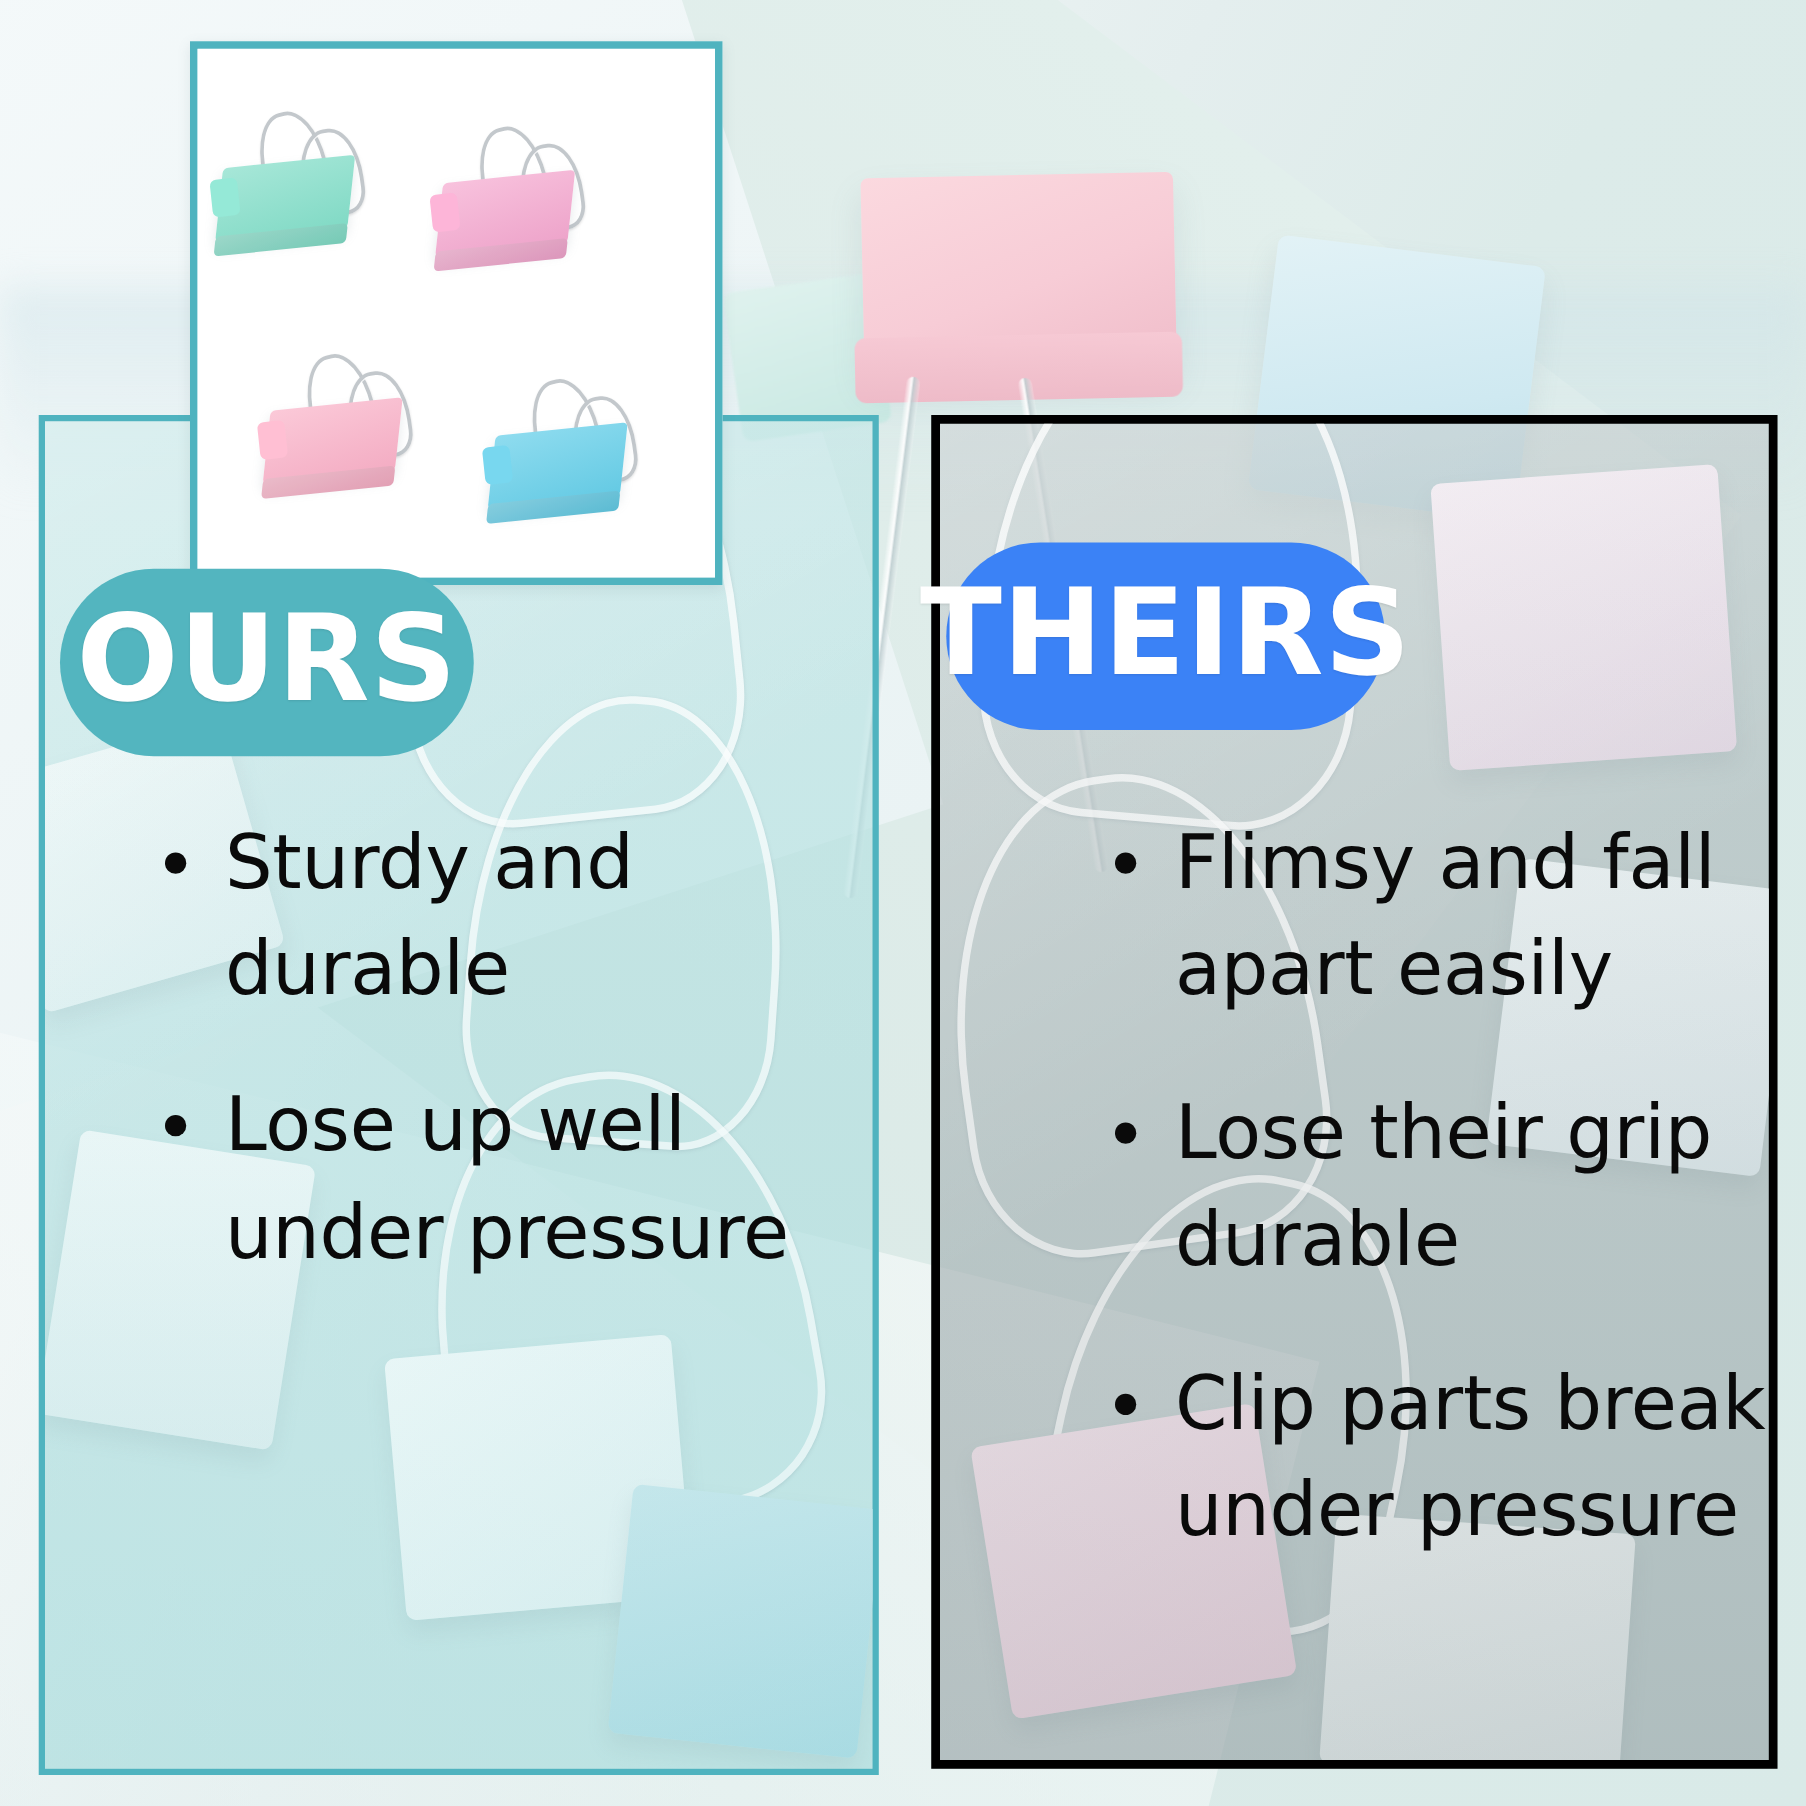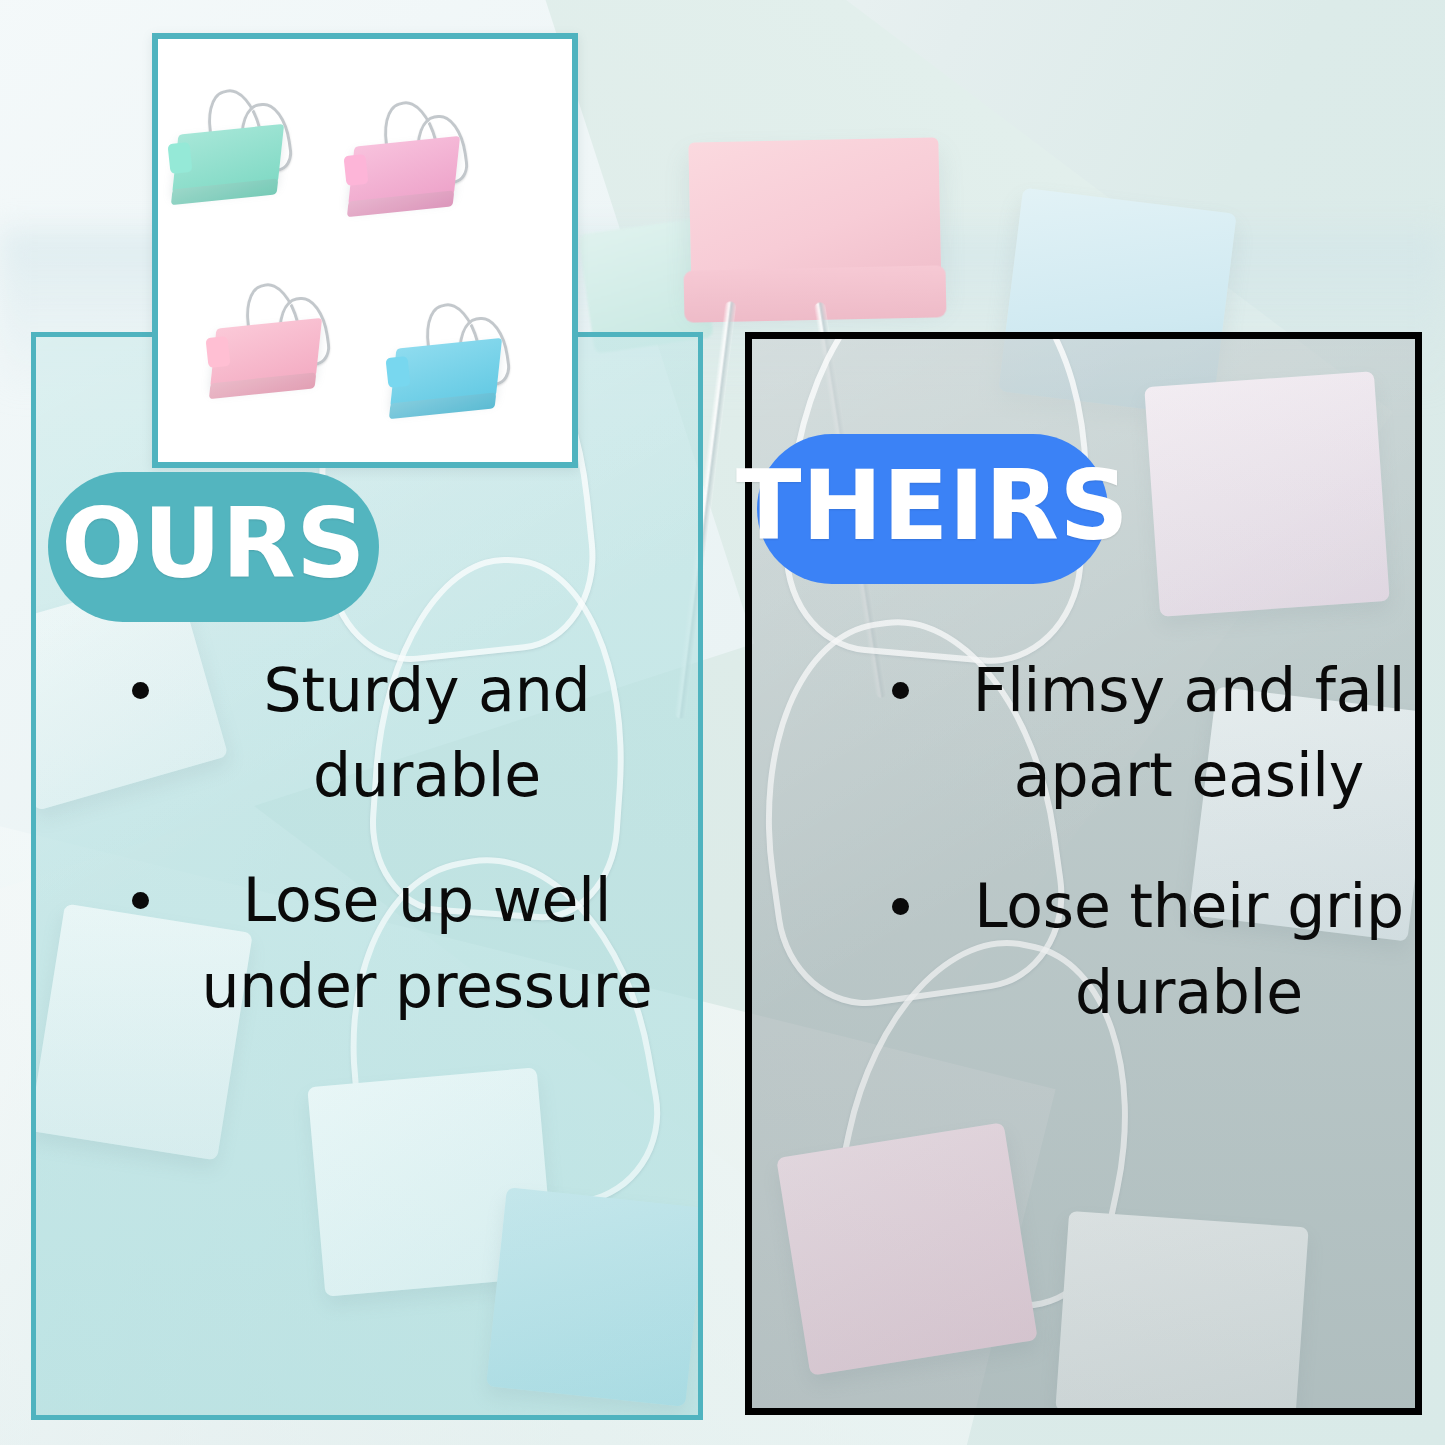--- a/index.html
+++ b/index.html
@@ -179,39 +179,38 @@
     position:absolute;
     display:flex; align-items:center; justify-content:center;
     border-radius:999px;
     color:#ffffff;
     font-weight:700;
     letter-spacing:.5px;
     line-height:1;
     text-shadow:0 1px 2px rgba(0,0,0,.10);
   }
   .badge-ours{
-    left:48px; top:472px;
+    left:48px; top:455px;
     width:331px; height:150px;
     background:#53b5bf;
     font-size:96px;
     padding-bottom:6px;
   }
   .badge-theirs{
     left:757px; top:434px;
     width:351px; height:150px;
     background:#3b82f6;
     font-size:96px;
     padding-bottom:6px;
   }
 
   
   .bullets{
     position:absolute;
     list-style:none;
-    text-align:center;
   }
   .bullets-ours{ left:118px; top:648px; width:556px; }
   .bullets-theirs{ left:878px; top:648px; width:560px; }
 
   .bullet{
     position:relative;
     display:block;
     padding-left:62px;
     margin-bottom:40px;
     color:#0a0a0a;
@@ -313,15 +312,16 @@
   <div class="badge badge-theirs">THEIRS</div>
 
   <ul class="bullets bullets-ours">
     <li class="bullet">Sturdy and durable</li>
     <li class="bullet">Lose up well under pressure</li>
   </ul>
 
   <ul class="bullets bullets-theirs">
     <li class="bullet">Flimsy and fall apart easily</li>
     <li class="bullet">Lose their grip durable</li>
+    <li class="bullet">Clip parts break under pressure</li>
   </ul>
 
 </div>
 
 </body></html>

